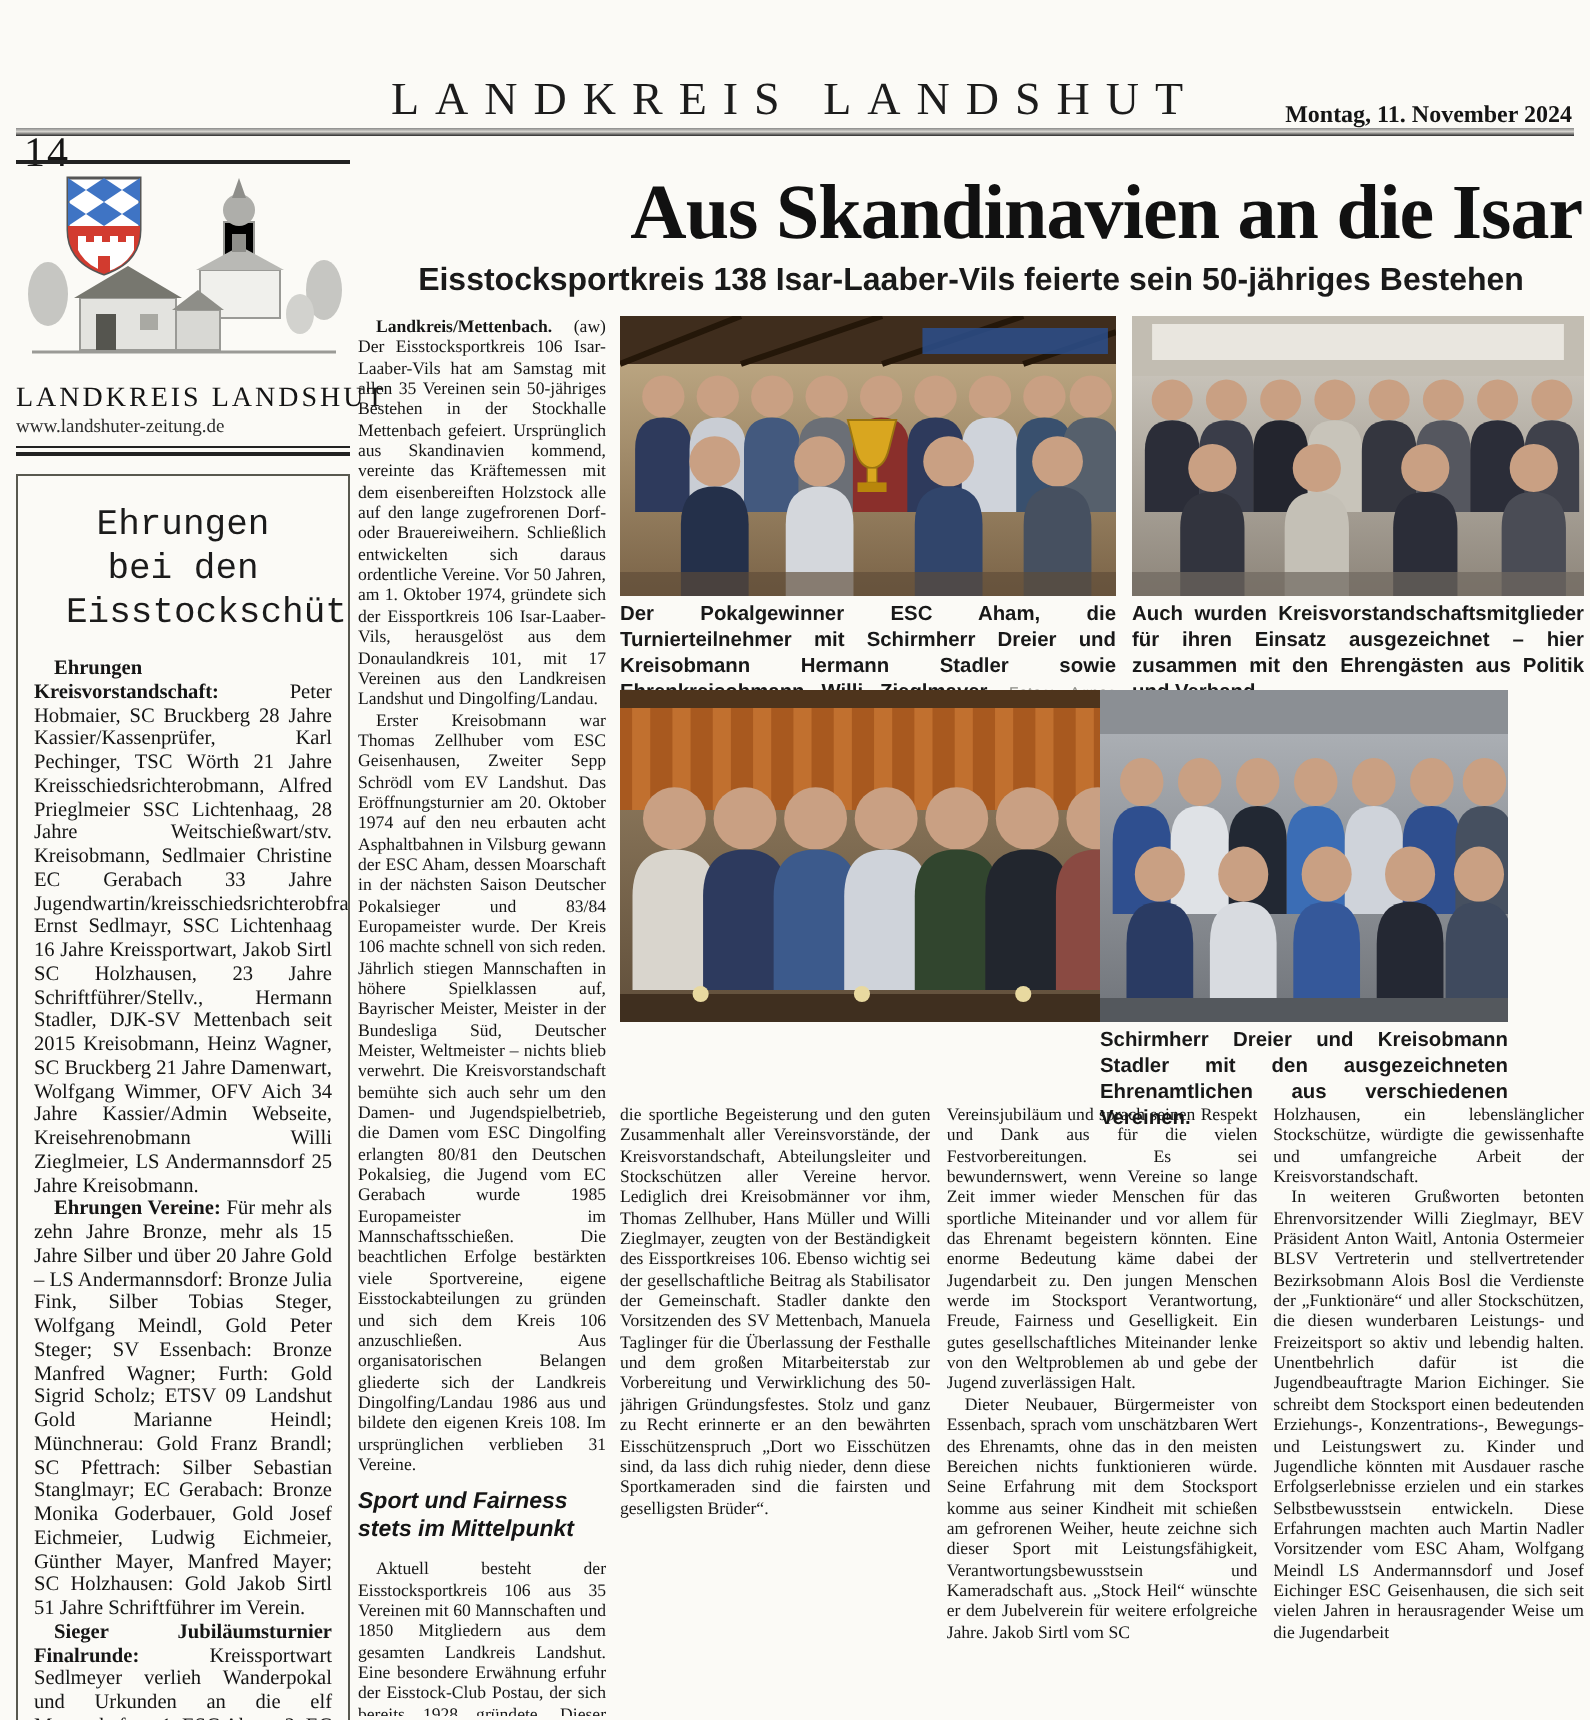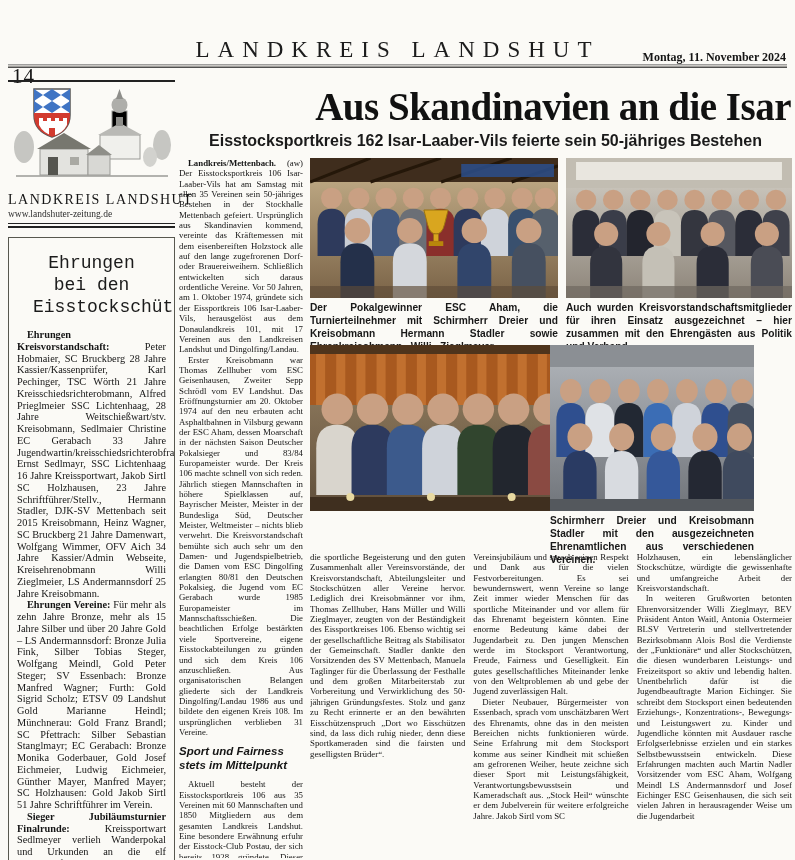--- a/index.html
+++ b/index.html
@@ -146,21 +146,21 @@
 
   <div class="sb-box">
     <div class="sb-title">Ehrungen bei den Eisstockschützen</div>
     <p class="sb-p"><b>Ehrungen Kreisvorstandschaft:</b> <span>Peter Hobmaier, SC Bruckberg 28 Jahre Kassier/Kassenprüfer, Karl Pechinger, TSC Wörth 21 Jahre Kreisschiedsrichterobmann, Alfred Prieglmeier SSC Lichtenhaag, 28 Jahre Weitschießwart/stv. Kreisobmann, Sedlmaier Christine EC Gerabach 33 Jahre Jugendwartin/kreisschiedsrichterobfrau, Ernst Sedlmayr, SSC Lichtenhaag 16 Jahre Kreissportwart, Jakob Sirtl SC Holzhausen, 23 Jahre Schriftführer/Stellv., Hermann Stadler, DJK-SV Mettenbach seit 2015 Kreisobmann, Heinz Wagner, SC Bruckberg 21 Jahre Damenwart, Wolfgang Wimmer, OFV Aich 34 Jahre Kassier/Admin Webseite, Kreisehrenobmann Willi Zieglmeier, LS Andermannsdorf 25 Jahre Kreisobmann.</span></p>
     <p class="sb-p"><b>Ehrungen Vereine:</b> <span>Für mehr als zehn Jahre Bronze, mehr als 15 Jahre Silber und über 20 Jahre Gold – LS Andermannsdorf: Bronze Julia Fink, Silber Tobias Steger, Wolfgang Meindl, Gold Peter Steger; SV Essenbach: Bronze Manfred Wagner; Furth: Gold Sigrid Scholz; ETSV 09 Landshut Gold Marianne Heindl; Münchnerau: Gold Franz Brandl; SC Pfettrach: Silber Sebastian Stanglmayr; EC Gerabach: Bronze Monika Goderbauer, Gold Josef Eichmeier, Ludwig Eichmeier, Günther Mayer, Manfred Mayer; SC Holzhausen: Gold Jakob Sirtl 51 Jahre Schriftführer im Verein.</span></p>
     <p class="sb-p"><b>Sieger Jubiläumsturnier Finalrunde:</b> <span>Kreissportwart Sedlmeyer verlieh Wanderpokal und Urkunden an die elf Mannschaften. 1. ESC Aham, 2. EC Gerabach, beide Bundesligisten, 3. ESC Geisenhausen und die weiteren Teilnehmer SSC Lichtenhaag, TSV Wurmsham, SC Bodenkirchen, SV LA-Münchnerau, HSC Neufahrn, SV Ohu-Ahrain, Stochschützen Rottenburg, TSV Kronwinkl.</span></p>
   </div>
 </div>
 
 <h1 class="headline">Aus Skandinavien an die Isar</h1>
-<div class="subheadline">Eisstocksportkreis 162 Isar-Laaber-Vils feierte sein 50-jähriges Bestehen</div>
+<div class="subheadline">Eisstocksportkreis 138 Isar-Laaber-Vils feierte sein 50-jähriges Bestehen</div>
 
 <div class="col1 bodytext">
   <p class="indent"><b>Landkreis/Mettenbach.</b> <span>(aw)</span> <span>Der Eisstocksportkreis 106 Isar-Laaber-Vils hat am Samstag mit allen 35 Vereinen sein 50-jähriges Bestehen in der Stockhalle Mettenbach gefeiert. Ursprünglich aus Skandinavien kommend, vereinte das Kräftemessen mit dem eisenbereiften Holzstock alle auf den lange zugefrorenen Dorf- oder Brauereiweihern. Schließlich entwickelten sich daraus ordentliche Vereine. Vor 50 Jahren, am 1. Oktober 1974, gründete sich der Eissportkreis 106 Isar-Laaber-Vils, herausgelöst aus dem Donaulandkreis 101, mit 17 Vereinen aus den Landkreisen Landshut und Dingolfing/Landau.</span></p>
   <p class="indent">Erster Kreisobmann war Thomas Zellhuber vom ESC Geisenhausen, Zweiter Sepp Schrödl vom EV Landshut. Das Eröffnungsturnier am 20. Oktober 1974 auf den neu erbauten acht Asphaltbahnen in Vilsburg gewann der ESC Aham, dessen Moarschaft in der nächsten Saison Deutscher Pokalsieger und 83/84 Europameister wurde. Der Kreis 106 machte schnell von sich reden. Jährlich stiegen Mannschaften in höhere Spielklassen auf, Bayrischer Meister, Meister in der Bundesliga Süd, Deutscher Meister, Weltmeister – nichts blieb verwehrt. Die Kreisvorstandschaft bemühte sich auch sehr um den Damen- und Jugendspielbetrieb, die Damen vom ESC Dingolfing erlangten 80/81 den Deutschen Pokalsieg, die Jugend vom EC Gerabach wurde 1985 Europameister im Mannschaftsschießen. Die beachtlichen Erfolge bestärkten viele Sportvereine, eigene Eisstockabteilungen zu gründen und sich dem Kreis 106 anzuschließen. Aus organisatorischen Belangen gliederte sich der Landkreis Dingolfing/Landau 1986 aus und bildete den eigenen Kreis 108. Im ursprünglichen verblieben 31 Vereine.</p>
   <div class="subhead">Sport und Fairness stets im Mittelpunkt</div>
   <p class="indent">Aktuell besteht der Eisstocksportkreis 106 aus 35 Vereinen mit 60 Mannschaften und 1850 Mitgliedern aus dem gesamten Landkreis Landshut. Eine besondere Erwähnung erfuhr der Eisstock-Club Postau, der sich bereits 1928 gründete. Dieser kleine Ort machte schon 1935 mit der Ausrichtung der Bayrischen Meisterschaft und 1949 mit der Deutschen Meisterschaft von sich reden. Kreisobmann Hermann Stadler hob in seinem Festvortrag</p>
 </div>
 
 <div class="photos">
 

